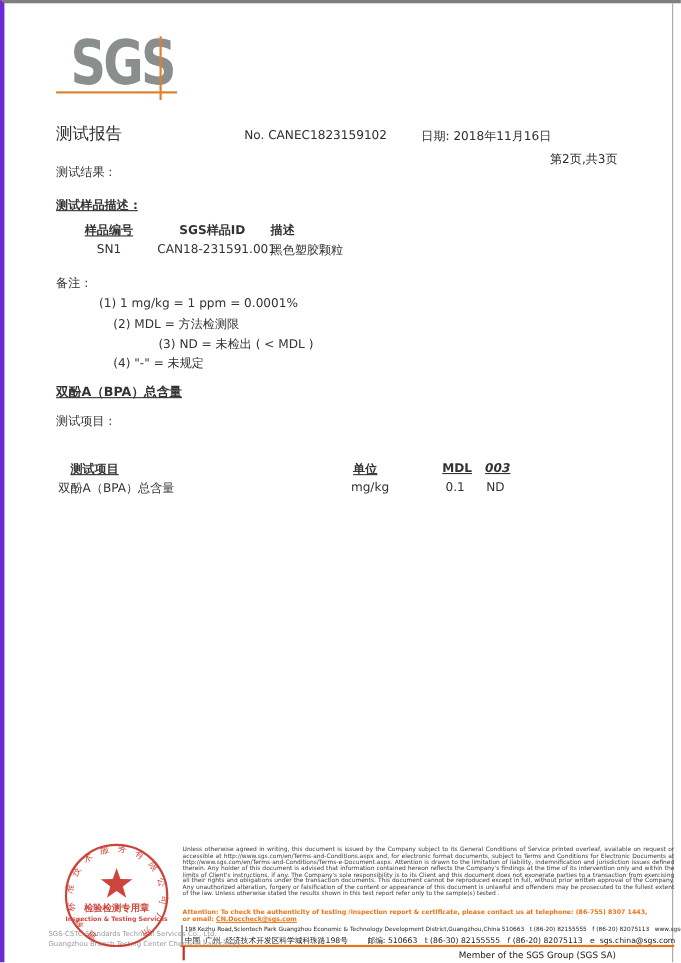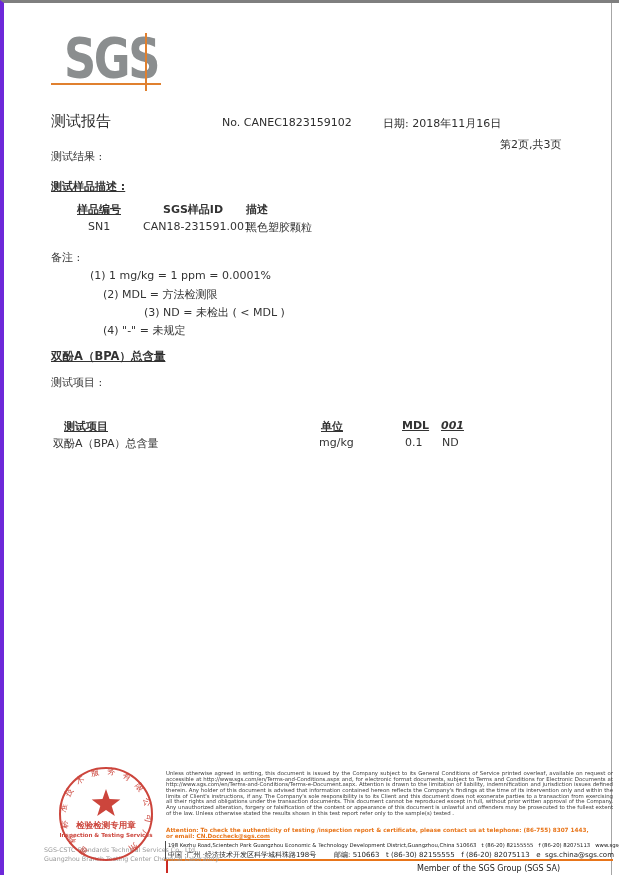--- a/index.html
+++ b/index.html
@@ -105,21 +105,21 @@
   <div class="abs t11 note-1">(2) MDL = 方法检测限</div>
   <div class="abs t11 note-2">(3) ND = 未检出 ( &lt; MDL )</div>
   <div class="abs t11 note-3">(4) "-" = 未规定</div>
 
   <div class="abs bold ul bpa-heading">双酚A（BPA）总含量</div>
   <div class="abs t11 method-label">测试项目 :</div>
 
   <div class="abs t11 bold ul rt-h1">测试项目</div>
   <div class="abs t11 bold ul rt-h2">单位</div>
   <div class="abs t11 bold ul rt-h3">MDL</div>
-  <div class="abs t11 bold ul it rt-h4">001</div>
+  <div class="abs t11 bold ul it rt-h4">003</div>
   <div class="abs t11 rt-c1">双酚A（BPA）总含量</div>
   <div class="abs t11 rt-c2">mg/kg</div>
   <div class="abs t11 rt-c3">0.1</div>
   <div class="abs t11 rt-c4">ND</div>
 
   <div class="abs legal">Unless otherwise agreed in writing, this document is issued by the Company subject to its General Conditions of Service printed overleaf, available on request or accessible at http://www.sgs.com/en/Terms-and-Conditions.aspx and, for electronic format documents, subject to Terms and Conditions for Electronic Documents at http://www.sgs.com/en/Terms-and-Conditions/Terms-e-Document.aspx. Attention is drawn to the limitation of liability, indemnification and jurisdiction issues defined therein. Any holder of this document is advised that information contained hereon reflects the Company's findings at the time of its intervention only and within the limits of Client's instructions, if any. The Company's sole responsibility is to its Client and this document does not exonerate parties to a transaction from exercising all their rights and obligations under the transaction documents. This document cannot be reproduced except in full, without prior written approval of the Company. Any unauthorized alteration, forgery or falsification of the content or appearance of this document is unlawful and offenders may be prosecuted to the fullest extent of the law. Unless otherwise stated the results shown in this test report refer only to the sample(s) tested .</div>
   <div class="abs attention">
     <div>Attention: To check the authenticity of testing /inspection report &amp; certificate, please contact us at telephone: (86-755) 8307 1443,</div>
     <div><span>or email: </span><span class="attn-email">CN.Doccheck@sgs.com</span></div>
   </div>

